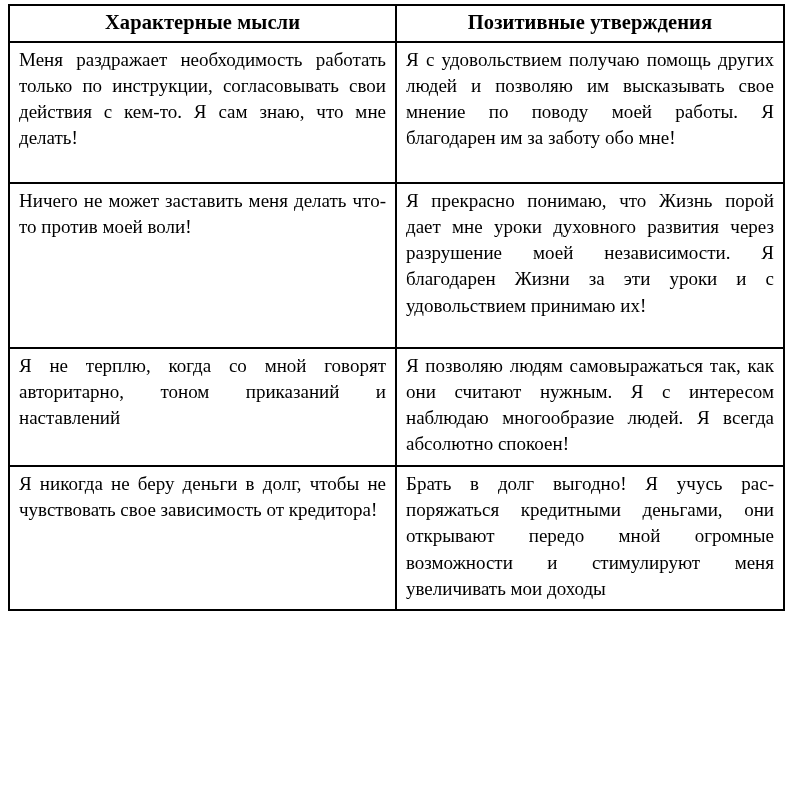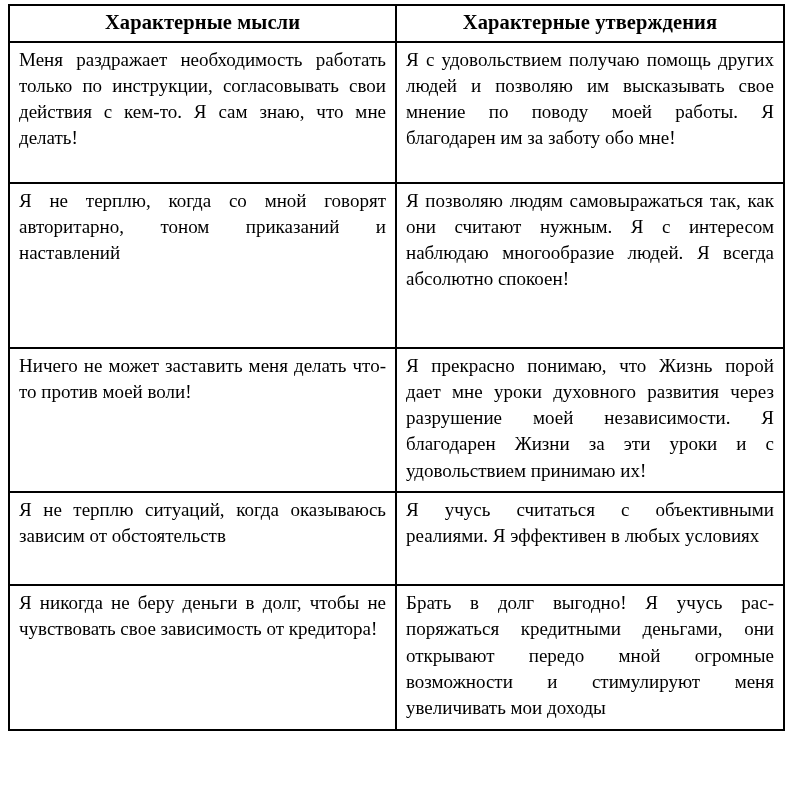--- a/index.html
+++ b/index.html
@@ -82,54 +82,46 @@
 
 <div class="page" data-name="document-page">
   <table class="affirmations" data-name="affirmations-table">
     <colgroup>
       <col class="col-left">
       <col class="col-right">
     </colgroup>
     <thead data-name="table-header">
       <tr data-name="table-header-row">
         <th data-name="column-header-thoughts">Характерные мысли</th>
-        <th data-name="column-header-affirmations">Характерные утверждения</th>
+        <th data-name="column-header-affirmations">Позитивные утверждения</th>
       </tr>
     </thead>
     <tbody data-name="table-body">
       <tr data-name="table-row">
         <td data-name="cell-thought">
           <span class="cell-text" data-name="thought-text">Меня раздражает необходимость работать только по инструкции, со­гласовывать свои действия с кем-то. Я сам знаю, что мне делать!</span>
         </td>
         <td data-name="cell-affirmation">
           <span class="cell-text" data-name="affirmation-text">Я с удовольствием получаю по­мощь других людей и позволяю им высказывать свое мнение по пово­ду моей работы. Я благодарен им за заботу обо мне!</span>
         </td>
       </tr>
       <tr data-name="table-row">
         <td data-name="cell-thought">
-          <span class="cell-text" data-name="thought-text">Я не терплю, когда со мной гово­рят авторитарно, тоном приказа­ний и наставлений</span>
-        </td>
-        <td data-name="cell-affirmation">
-          <span class="cell-text" data-name="affirmation-text">Я позволяю людям самовыражаться так, как они считают нужным. Я с интересом наблюдаю многообразие людей. Я всегда абсолютно спокоен!</span>
-        </td>
-      </tr>
-      <tr data-name="table-row">
-        <td data-name="cell-thought">
           <span class="cell-text" data-name="thought-text">Ничего не может заставить меня делать что-то против моей воли!</span>
         </td>
         <td data-name="cell-affirmation">
           <span class="cell-text" data-name="affirmation-text">Я прекрасно понимаю, что Жизнь порой дает мне уроки духовного развития через разрушение моей независимости. Я благодарен Жиз­ни за эти уроки и с удовольствием принимаю их!</span>
         </td>
       </tr>
       <tr data-name="table-row">
         <td data-name="cell-thought">
-          <span class="cell-text" data-name="thought-text">Я не терплю ситуаций, когда ока­зываюсь зависим от обстоятельств</span>
+          <span class="cell-text" data-name="thought-text">Я не терплю, когда со мной гово­рят авторитарно, тоном приказа­ний и наставлений</span>
         </td>
         <td data-name="cell-affirmation">
-          <span class="cell-text" data-name="affirmation-text">Я учусь считаться с объективными реалиями. Я эффективен в любых условиях</span>
+          <span class="cell-text" data-name="affirmation-text">Я позволяю людям самовыражаться так, как они считают нужным. Я с интересом наблюдаю многообразие людей. Я всегда абсолютно спокоен!</span>
         </td>
       </tr>
       <tr data-name="table-row">
         <td data-name="cell-thought">
           <span class="cell-text" data-name="thought-text">Я никогда не беру деньги в долг, чтобы не чувствовать свое зависи­мость от кредитора!</span>
         </td>
         <td data-name="cell-affirmation">
           <span class="cell-text" data-name="affirmation-text">Брать в долг выгодно! Я учусь рас­поряжаться кредитными деньгами, они открывают передо мной огром­ные возможности и стимулируют меня увеличивать мои доходы</span>
         </td>
       </tr>

